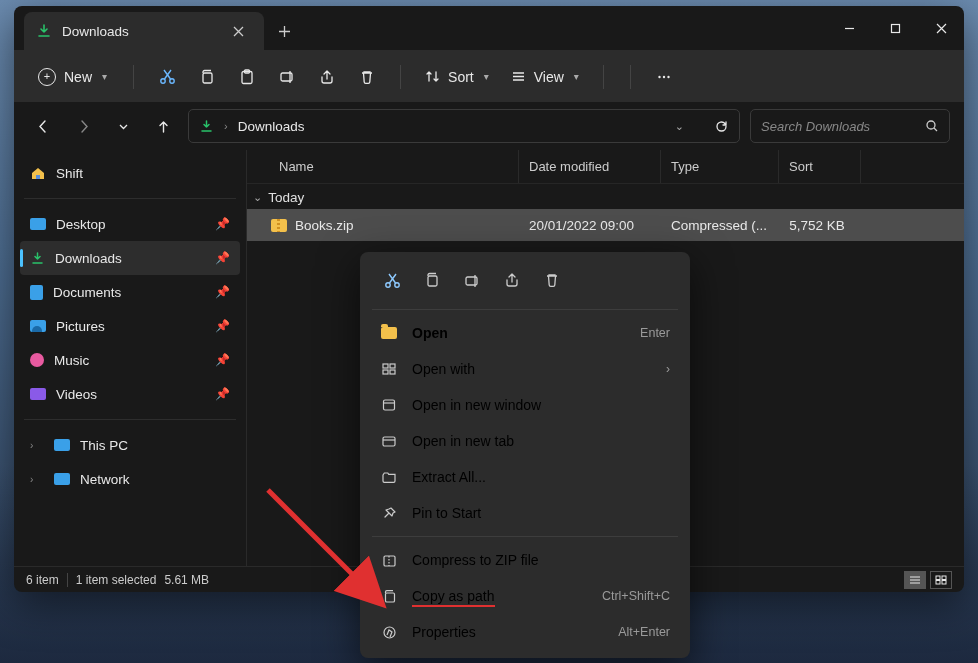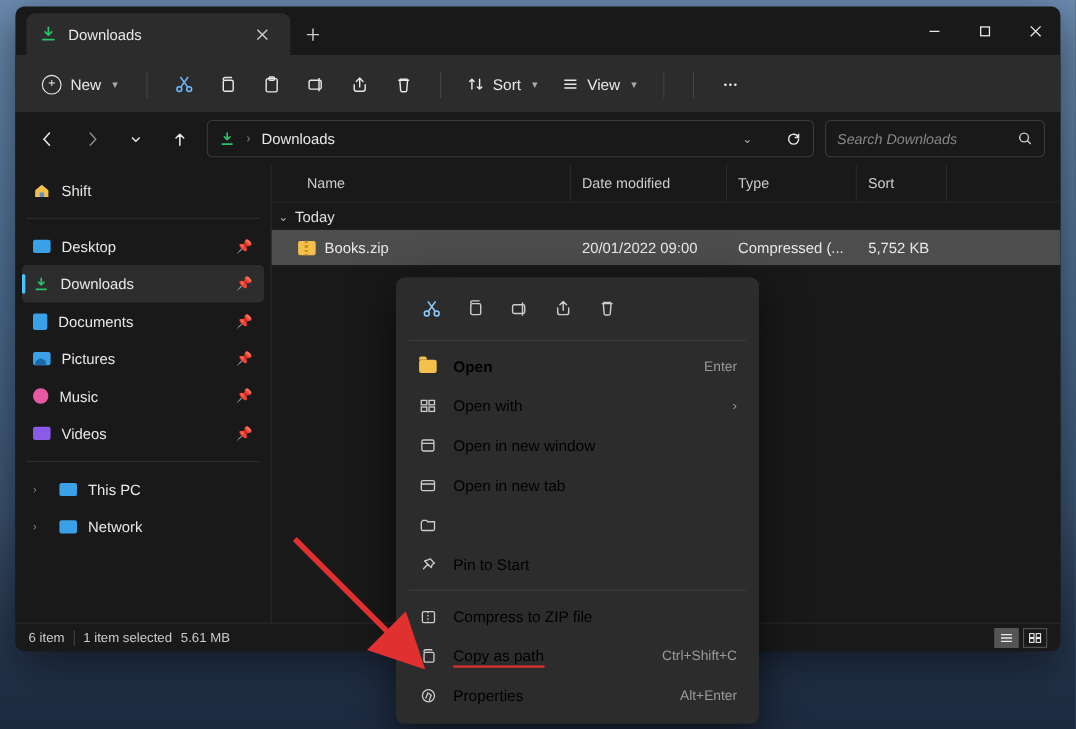--- a/index.html
+++ b/index.html
@@ -446,20 +446,21 @@
         </svg>
       </span>
     <span class="clabel">Open in new tab</span>
   </div>
   <div class="ctx-item">
     <span class="cicon">
         <svg width="16" height="16" viewBox="0 0 16 16">
           <path d="M2 6l1.3-2h3.5l.9 1.3H14V12a1.3 1.3 0 01-1.3 1.3H3.3A1.3 1.3 0 012 12V6z" stroke="#ccc" stroke-width="1.2" fill="none"></path>
         </svg>
       </span>
+    <span class="clabel">Extract All...</span>
   </div>
   <div class="ctx-item">
     <span class="cicon">
         <svg width="15" height="15" viewBox="0 0 15 15">
           <path d="M9 2l4 4-2 1-1 3-3-3-4 4 4-4-3-3 3-1z" stroke="#ccc" stroke-width="1.2" fill="none" stroke-linejoin="round"></path>
         </svg>
       </span>
     <span class="clabel">Pin to Start</span>
   </div>
   <div class="ctx-sep"></div>

